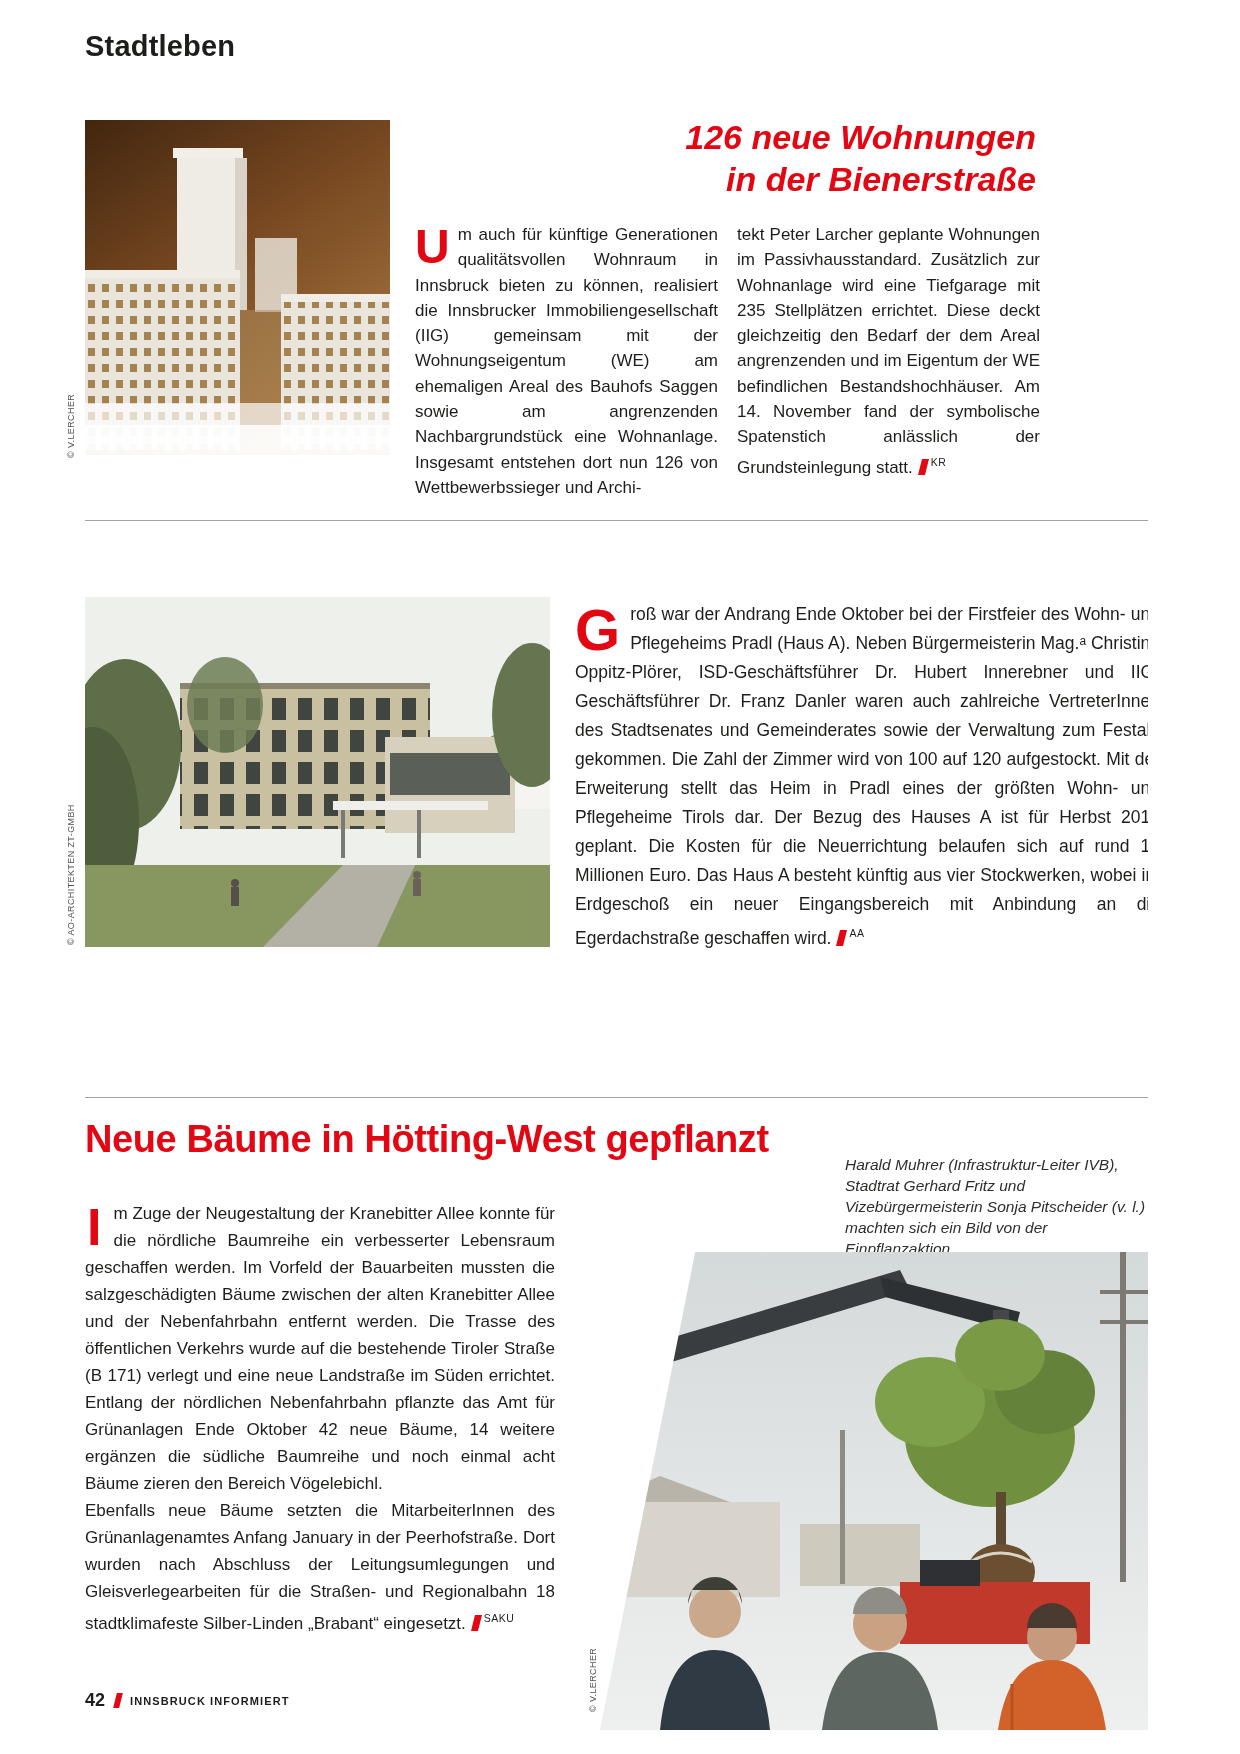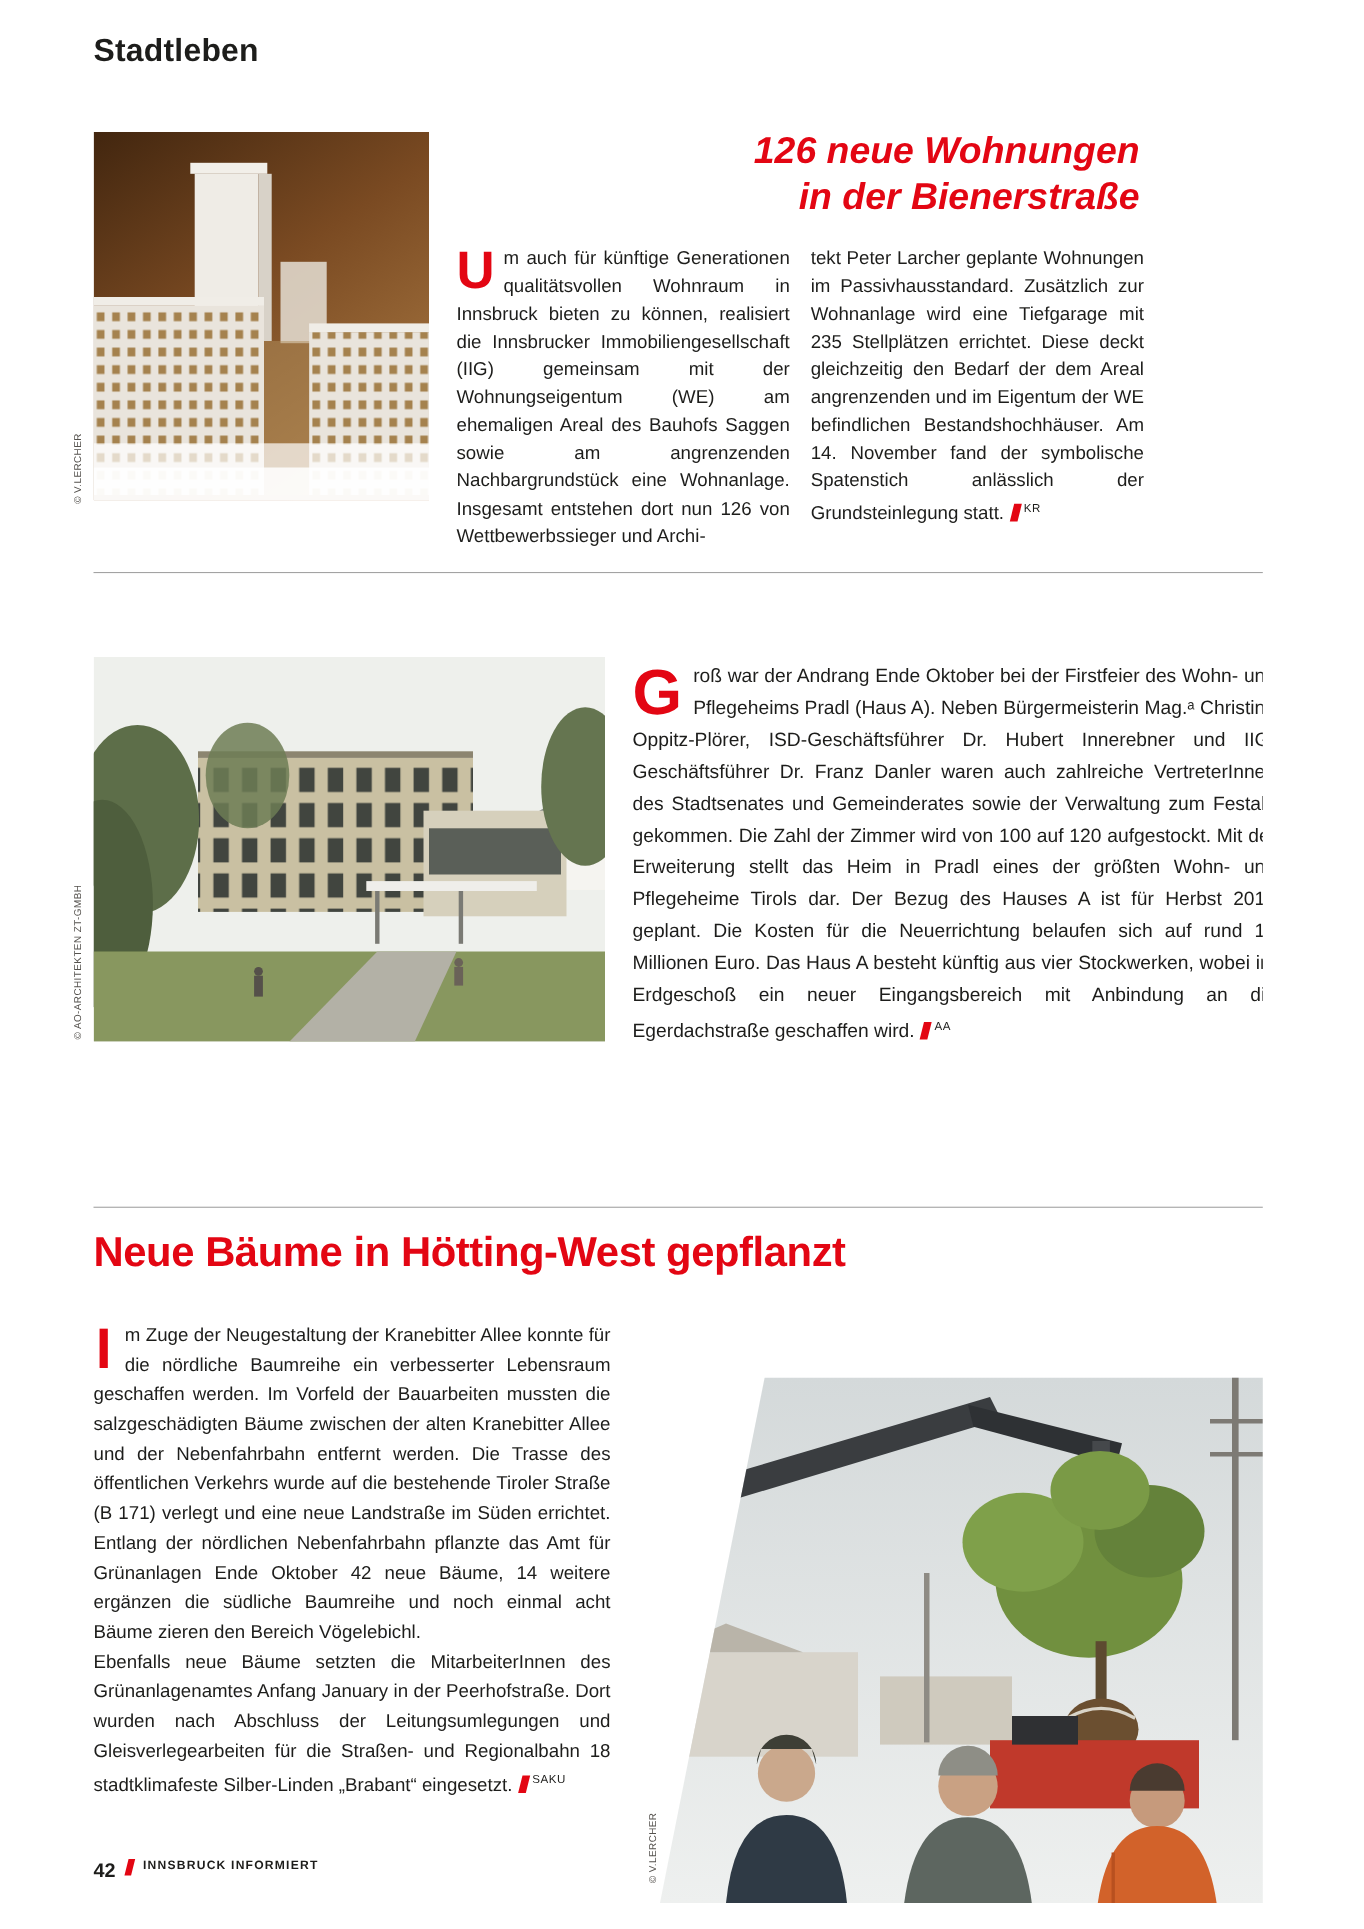--- a/index.html
+++ b/index.html
@@ -65,21 +65,21 @@
   .dc-a1{font-size:48px;line-height:40px;padding:5px 8px 0 0;}
   .dc-a2{font-size:58px;line-height:48px;padding:6px 10px 0 0;}
   .dc-a3{font-size:52px;line-height:44px;padding:5px 12px 0 2px;}
   
   .endbar{
     display:inline-block;width:7px;height:16px;background:#e30613;
     transform:skewX(-14deg);margin:0 4px -2px 7px;
   }
   .initials{font-size:10.5px;font-weight:normal;letter-spacing:0.5px;vertical-align:7px;color:#1d1d1b;}
   
-  .footer{position:absolute;left:85px;top:1690px;display:flex;align-items:flex-start;}
+  .footer{position:absolute;left:85px;top:1690px;display:flex;align-items:center;}
   .footer .pagenum{font-size:18px;font-weight:bold;color:#1d1d1b;}
   .footer .fbar{
     display:inline-block;width:6px;height:15px;background:#e30613;
     transform:skewX(-14deg);margin:0 9px 0 10px;
   }
   .footer .magname{font-size:11px;font-weight:bold;letter-spacing:1.1px;color:#1d1d1b;}
   svg{display:block;}
 </style>
 </head>
 <body>
@@ -164,20 +164,21 @@
   <div class="credit credit-a2">© AO-ARCHITEKTEN ZT-GMBH</div>
 
   <div class="a2-body">
     <span class="dropcap dc-a2">G</span><span>roß war der Andrang Ende Oktober bei der Firstfeier des Wohn- und Pflegeheims Pradl (Haus A). Neben Bürgermeisterin Mag.ᵃ Christine Oppitz-Plörer, ISD-Geschäftsführer Dr. Hubert Innerebner und IIG-Geschäftsführer Dr. Franz Danler waren auch zahlreiche VertreterInnen des Stadtsenates und Gemeinderates sowie der Verwaltung zum Festakt gekommen. Die Zahl der Zimmer wird von 100 auf 120 aufgestockt. Mit der Erweiterung stellt das Heim in Pradl eines der größten Wohn- und Pflegeheime Tirols dar. Der Bezug des Hauses A ist für Herbst 2017 geplant. Die Kosten für die Neuerrichtung belaufen sich auf rund 18 Millionen Euro. Das Haus A besteht künftig aus vier Stockwerken, wobei im Erdgeschoß ein neuer Eingangsbereich mit Anbindung an die Egerdachstraße geschaffen wird.</span><span class="endbar"></span><span class="initials">AA</span>
   </div>
 
   <div class="divider divider-2"></div>
 
   <div class="a3-title">Neue Bäume in Hötting-West gepflanzt</div>
 
+  <div class="a3-caption">Harald Muhrer (Infrastruktur-Leiter IVB), Stadtrat Gerhard Fritz und Vizebürgermeisterin Sonja Pitscheider (v. l.) machten sich ein Bild von der Einpflanzaktion.</div>
 
   <div class="a3-body">
     <p><span class="dropcap dc-a3">I</span><span>m Zuge der Neugestaltung der Kranebitter Allee konnte für die nördliche Baumreihe ein verbesserter Lebensraum geschaffen werden. Im Vorfeld der Bauarbeiten mussten die salzgeschädigten Bäume zwischen der alten Kranebitter Allee und der Nebenfahrbahn entfernt werden. Die Trasse des öffentlichen Verkehrs wurde auf die bestehende Tiroler Straße (B 171) verlegt und eine neue Landstraße im Süden errichtet. Entlang der nördlichen Nebenfahrbahn pflanzte das Amt für Grünanlagen Ende Oktober 42 neue Bäume, 14 weitere ergänzen die südliche Baumreihe und noch einmal acht Bäume zieren den Bereich Vögelebichl.</span></p>
     <p><span>Ebenfalls neue Bäume setzten die MitarbeiterInnen des Grünanlagenamtes Anfang January in der Peerhofstraße. Dort wurden nach Abschluss der Leitungsumlegungen und Gleisverlegearbeiten für die Straßen- und Regionalbahn 18 stadtklimafeste Silber-Linden „Brabant“ eingesetzt.</span><span class="endbar"></span><span class="initials">SAKU</span></p>
   </div>
 
   <div class="a3-photo">
     <svg viewBox="0 0 560 478" width="560" height="478" aria-hidden="true">
       <defs>
         <linearGradient id="sky3" x1="0" y1="0" x2="0" y2="1">

